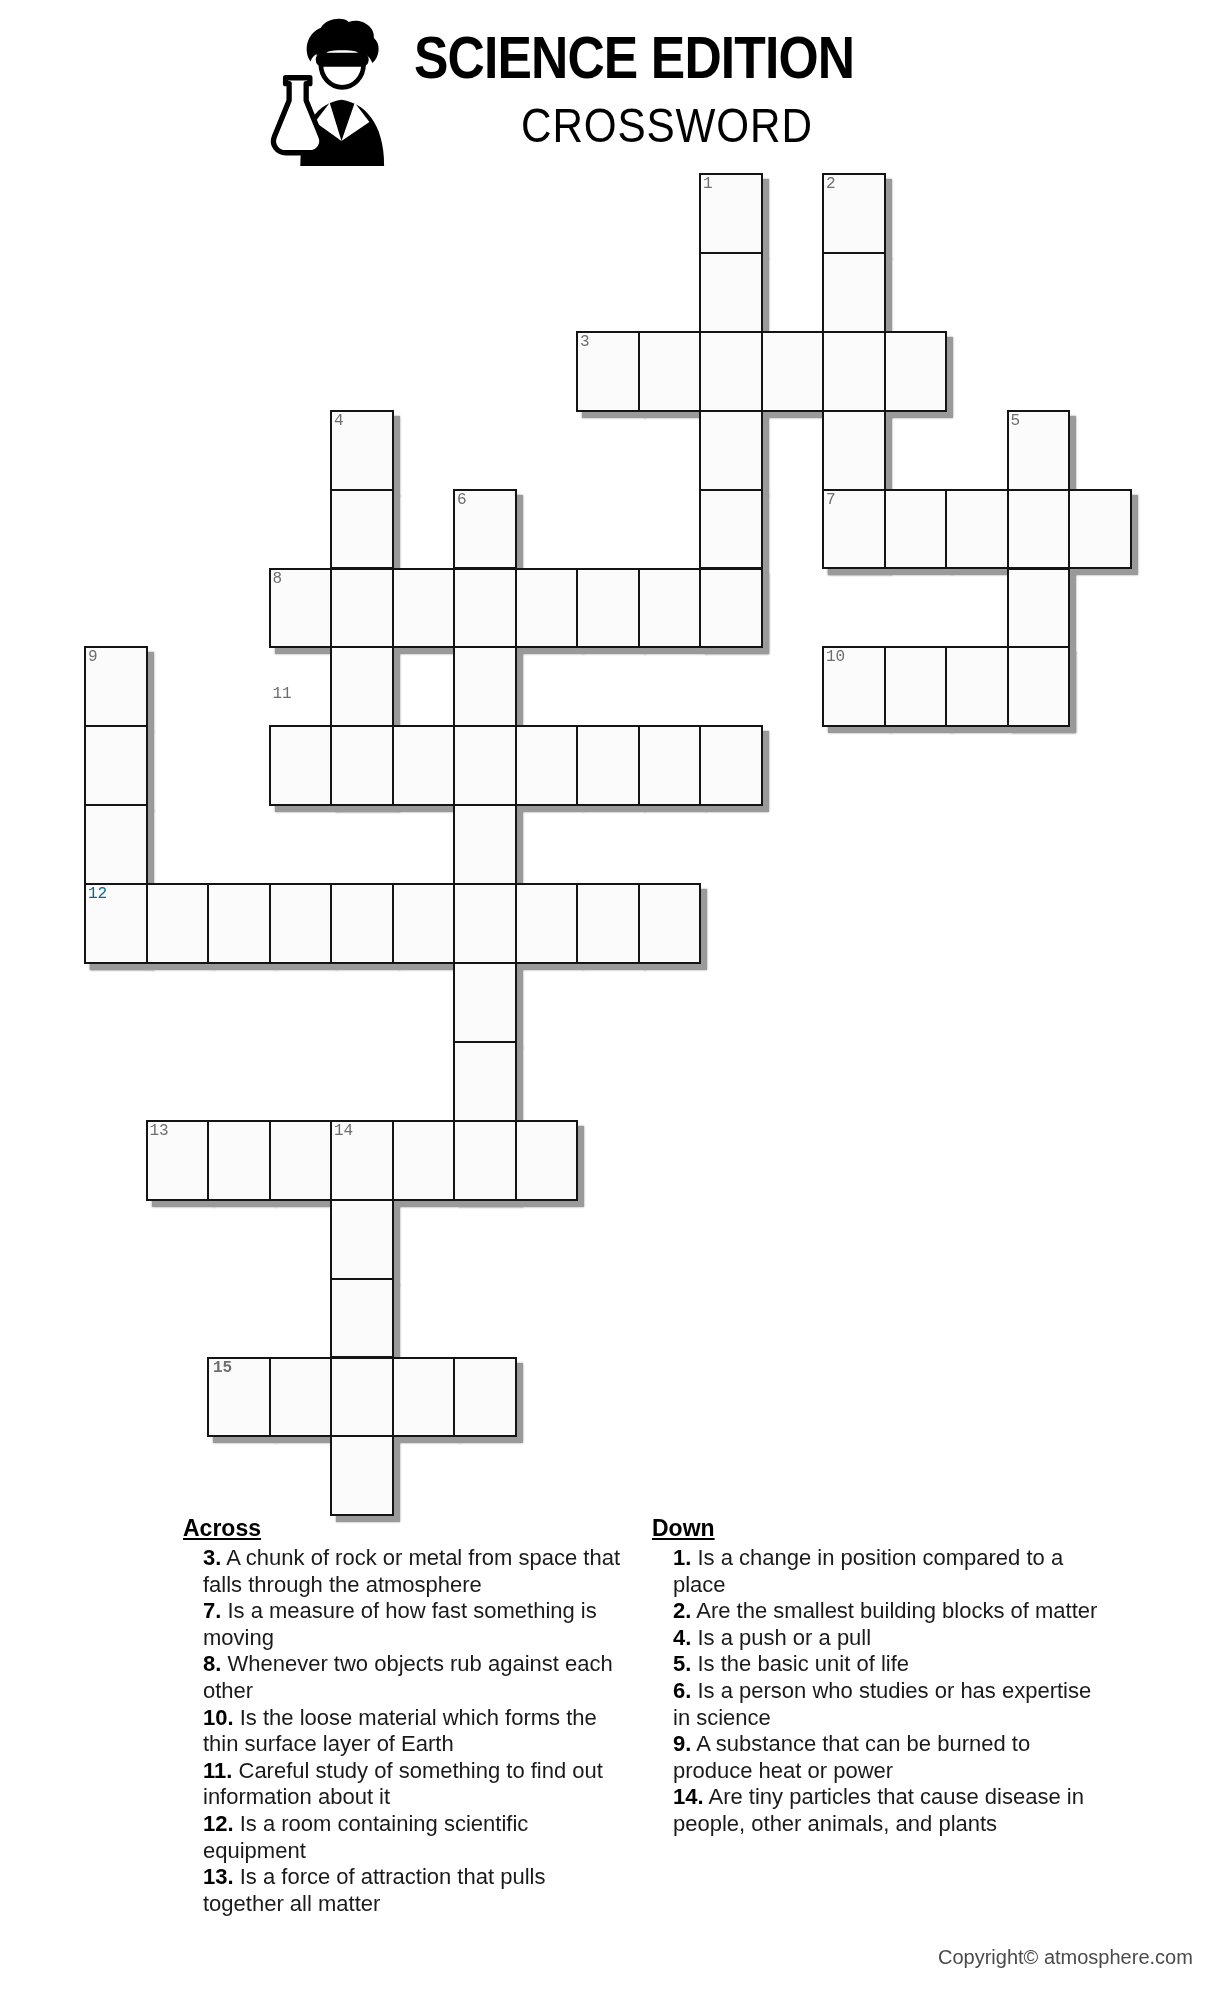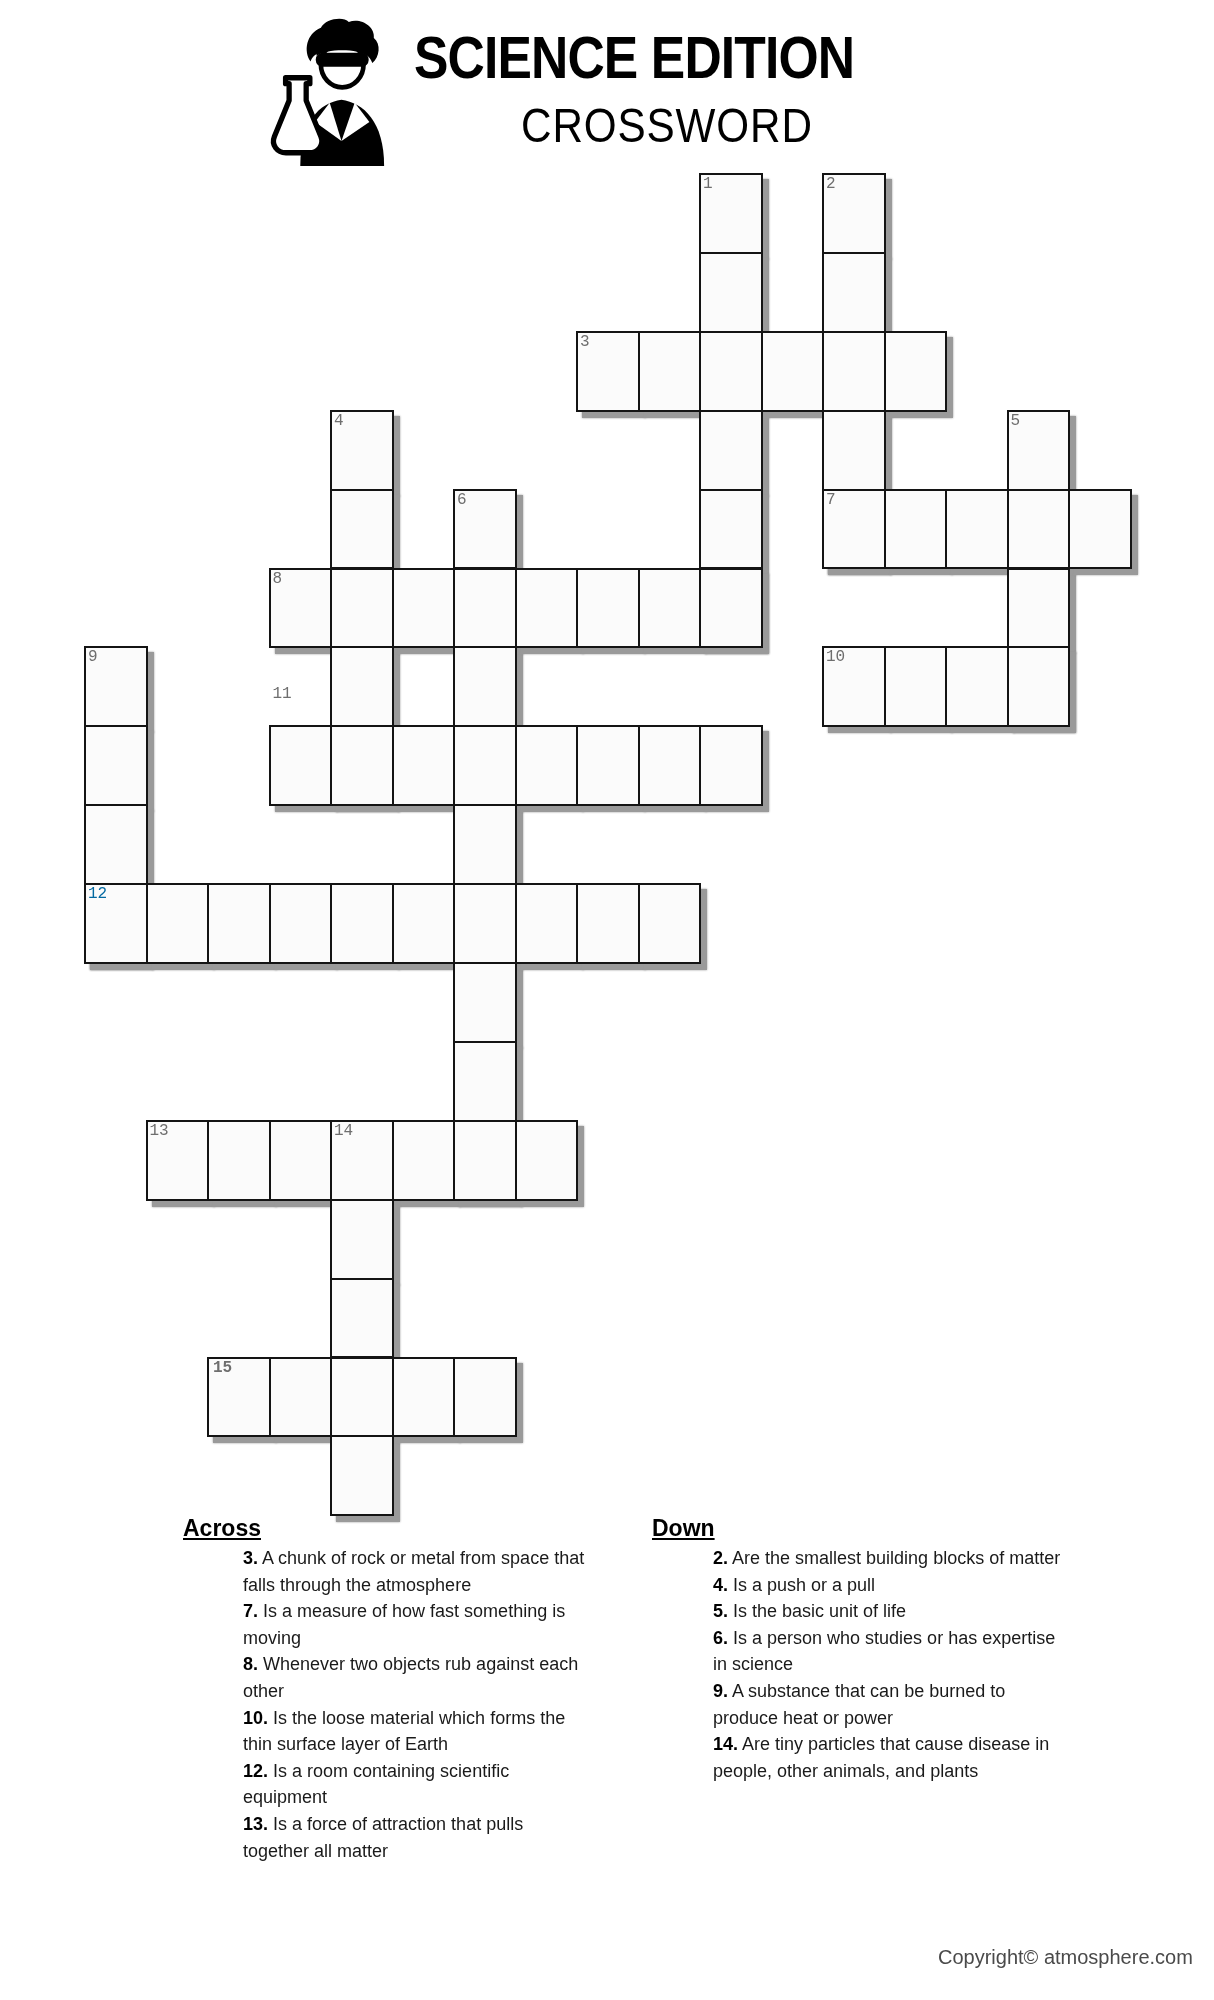--- a/index.html
+++ b/index.html
@@ -30,21 +30,21 @@
     position:absolute;font-family:"Liberation Mono","DejaVu Sans Mono",monospace;
     font-size:16px;line-height:1;color:#6e6e6e;pointer-events:none;
   }
   
   .clue-head{
     position:absolute;margin:0;font-size:23px;font-weight:700;color:#000;
     text-decoration:underline;line-height:1.1;
   }
   #across-head{left:183px;top:1516px;}
   #down-head{left:652px;top:1516px;}
-  .clue-list{position:absolute;top:1545px;font-size:18px;line-height:26.6px;color:#1a1a1a;margin-left:40px;}
+  .clue-list{position:absolute;top:1545px;font-size:22px;line-height:26.6px;color:#1a1a1a;}
   #across-list{left:203px;width:480px;}
   #down-list{left:673px;width:500px;}
   .clue{margin:0;}
   .clue b{font-weight:700;color:#000;}
   
   #copyright{
     position:absolute;left:938px;top:1946px;font-size:20px;color:#4a4a4a;
     white-space:nowrap;
   }
 </style>
@@ -273,28 +273,30 @@
     <span class="cellnum" style="left:213px;top:1359.5px;color:#6e6e6e;font-weight:bold;">15</span>
   </div>
 
 <section>
   <h2 id="across-head" class="clue-head">Across</h2>
   <div id="across-list" class="clue-list">
       <div class="clue"><b>3.</b> A chunk of rock or metal from space that<br>falls through the atmosphere</div>
       <div class="clue"><b>7.</b> Is a measure of how fast something is<br>moving</div>
       <div class="clue"><b>8.</b> Whenever two objects rub against each<br>other</div>
       <div class="clue"><b>10.</b> Is the loose material which forms the<br>thin surface layer of Earth</div>
+      <div class="clue"><b>11.</b> Careful study of something to find out<br>information about it</div>
       <div class="clue"><b>12.</b> Is a room containing scientific<br>equipment</div>
       <div class="clue"><b>13.</b> Is a force of attraction that pulls<br>together all matter</div>
     </div>
 </section>
 
 <section>
   <h2 id="down-head" class="clue-head">Down</h2>
   <div id="down-list" class="clue-list">
+      <div class="clue"><b>1.</b> Is a change in position compared to a<br>place</div>
       <div class="clue"><b>2.</b> Are the smallest building blocks of matter</div>
       <div class="clue"><b>4.</b> Is a push or a pull</div>
       <div class="clue"><b>5.</b> Is the basic unit of life</div>
       <div class="clue"><b>6.</b> Is a person who studies or has expertise<br>in science</div>
       <div class="clue"><b>9.</b> A substance that can be burned to<br>produce heat or power</div>
       <div class="clue"><b>14.</b> Are tiny particles that cause disease in<br>people, other animals, and plants</div>
     </div>
 </section>
 
 <div id="copyright">Copyright© atmosphere.com</div>

